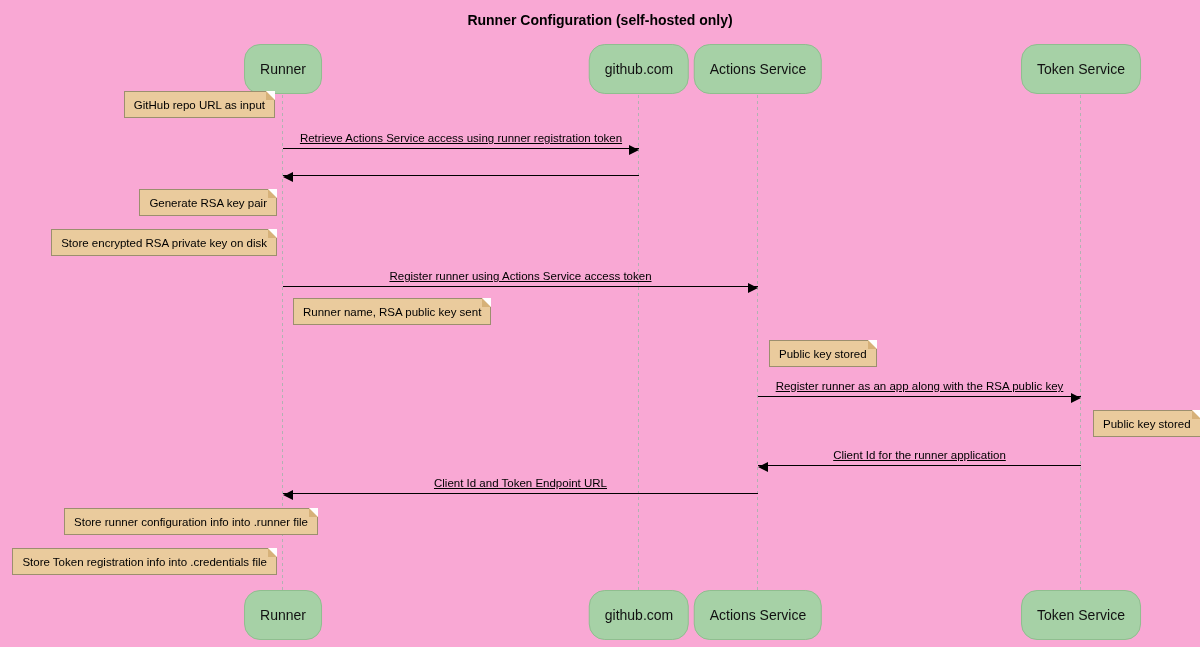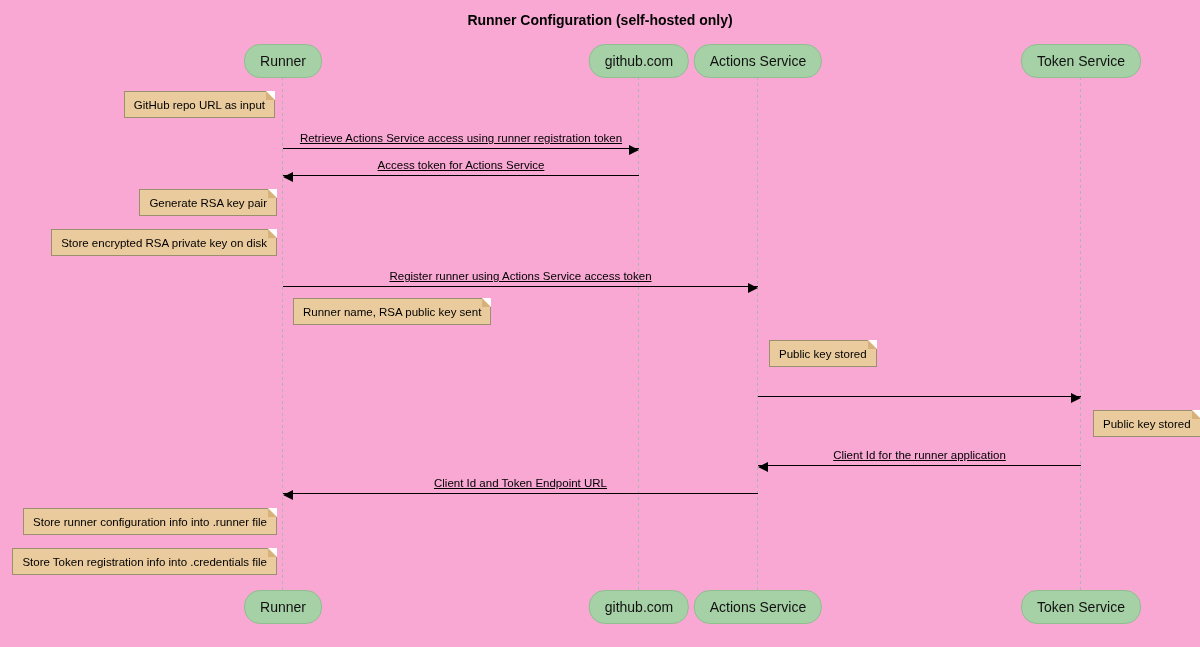--- a/index.html
+++ b/index.html
@@ -26,21 +26,21 @@
     height: 514px;
     width: 1px;
     background: repeating-linear-gradient(to bottom, var(--lifeline) 0 3px, transparent 3px 6px);
   }
   .participant {
     position: absolute;
     transform: translateX(-50%);
     background: var(--actor);
     border: 1px solid var(--actor-border);
     border-radius: 16px;
-    padding: 8px 15px;
+    padding: 16px 15px;
     font-size: 14px;
     color: #111111;
     white-space: nowrap;
   }
   .msg-line {
     position: absolute;
     height: 0;
     border-top: 1px solid var(--arrow);
   }
   .msg-label {
@@ -91,34 +91,34 @@
     <div class="participant" style="left: 639px; top: 44px;">github.com</div>
     <div class="participant" style="left: 639px; top: 590px;">github.com</div>
     <div class="participant" style="left: 758px; top: 44px;">Actions Service</div>
     <div class="participant" style="left: 758px; top: 590px;">Actions Service</div>
     <div class="participant" style="left: 1081px; top: 44px;">Token Service</div>
     <div class="participant" style="left: 1081px; top: 590px;">Token Service</div>
     <div class="msg-line" style="left: 283px; width: 356px; top: 148px;"></div>
     <div class="msg-label" style="left: 283px; width: 356px; top: 132px;">Retrieve Actions Service access using runner registration token</div>
     <div class="head-right" style="top: 144.5px; left: 629px;"></div>
     <div class="msg-line" style="left: 283px; width: 356px; top: 175px;"></div>
-    <div class="msg-label" style="left: 283px; width: 356px; top: 159px;">Access token for Actions Service</div>
     <div class="head-left" style="top: 171.5px; left: 283px;"></div>
     <div class="msg-line" style="left: 283px; width: 475px; top: 286px;"></div>
     <div class="msg-label" style="left: 283px; width: 475px; top: 270px;">Register runner using Actions Service access token</div>
     <div class="head-right" style="top: 282.5px; left: 748px;"></div>
     <div class="msg-line" style="left: 758px; width: 323px; top: 396px;"></div>
+    <div class="msg-label" style="left: 758px; width: 323px; top: 380px;">Register runner as an app along with the RSA public key</div>
     <div class="head-right" style="top: 392.5px; left: 1071px;"></div>
     <div class="msg-line" style="left: 758px; width: 323px; top: 465px;"></div>
     <div class="msg-label" style="left: 758px; width: 323px; top: 449px;">Client Id for the runner application</div>
     <div class="head-left" style="top: 461.5px; left: 758px;"></div>
     <div class="msg-line" style="left: 283px; width: 475px; top: 493px;"></div>
     <div class="msg-label" style="left: 283px; width: 475px; top: 477px;">Client Id and Token Endpoint URL</div>
     <div class="head-left" style="top: 489.5px; left: 283px;"></div>
     <div class="note" style="right: 925px; top: 91px;">GitHub repo URL as input</div>
     <div class="note" style="right: 923px; top: 189px;">Generate RSA key pair</div>
     <div class="note" style="left: 293px; top: 298px;">Runner name, RSA public key sent</div>
     <div class="note" style="right: 923px; top: 229px;">Store encrypted RSA private key on disk</div>
     <div class="note" style="left: 769px; top: 340px;">Public key stored</div>
     <div class="note" style="left: 1093px; top: 410px;">Public key stored</div>
-    <div class="note" style="right: 923px; top: 508px;">Store runner configuration info into .runner file</div>
+    <div class="note" style="right: 882px; top: 508px;">Store runner configuration info into .runner file</div>
     <div class="note" style="right: 923px; top: 548px;">Store Token registration info into .credentials file</div>
   </div>
 
 </body></html>

